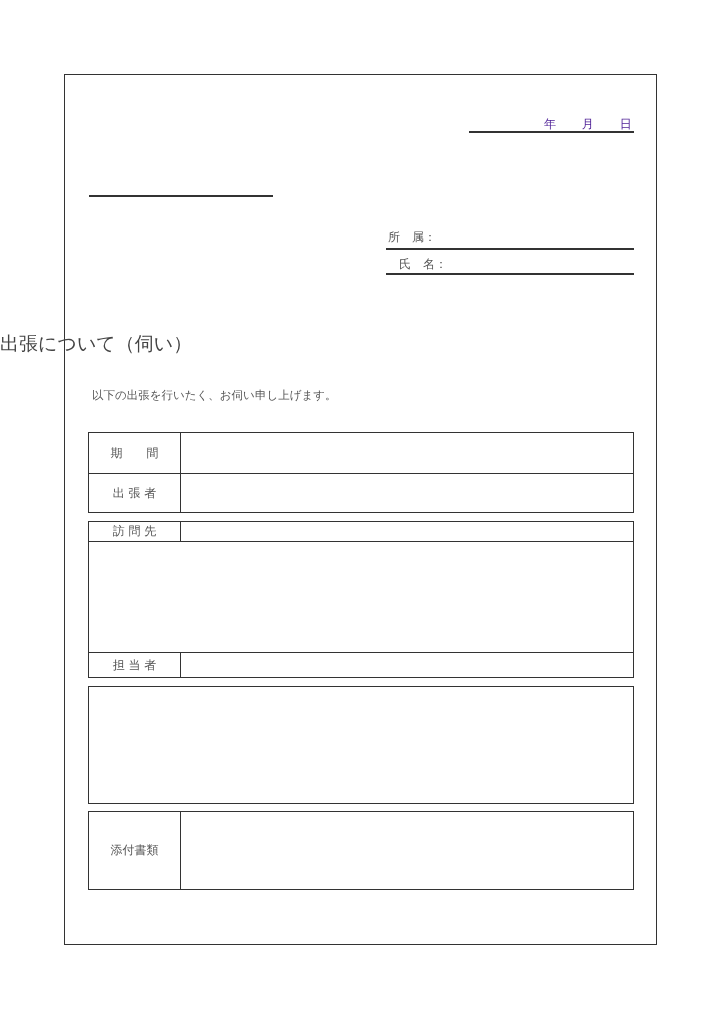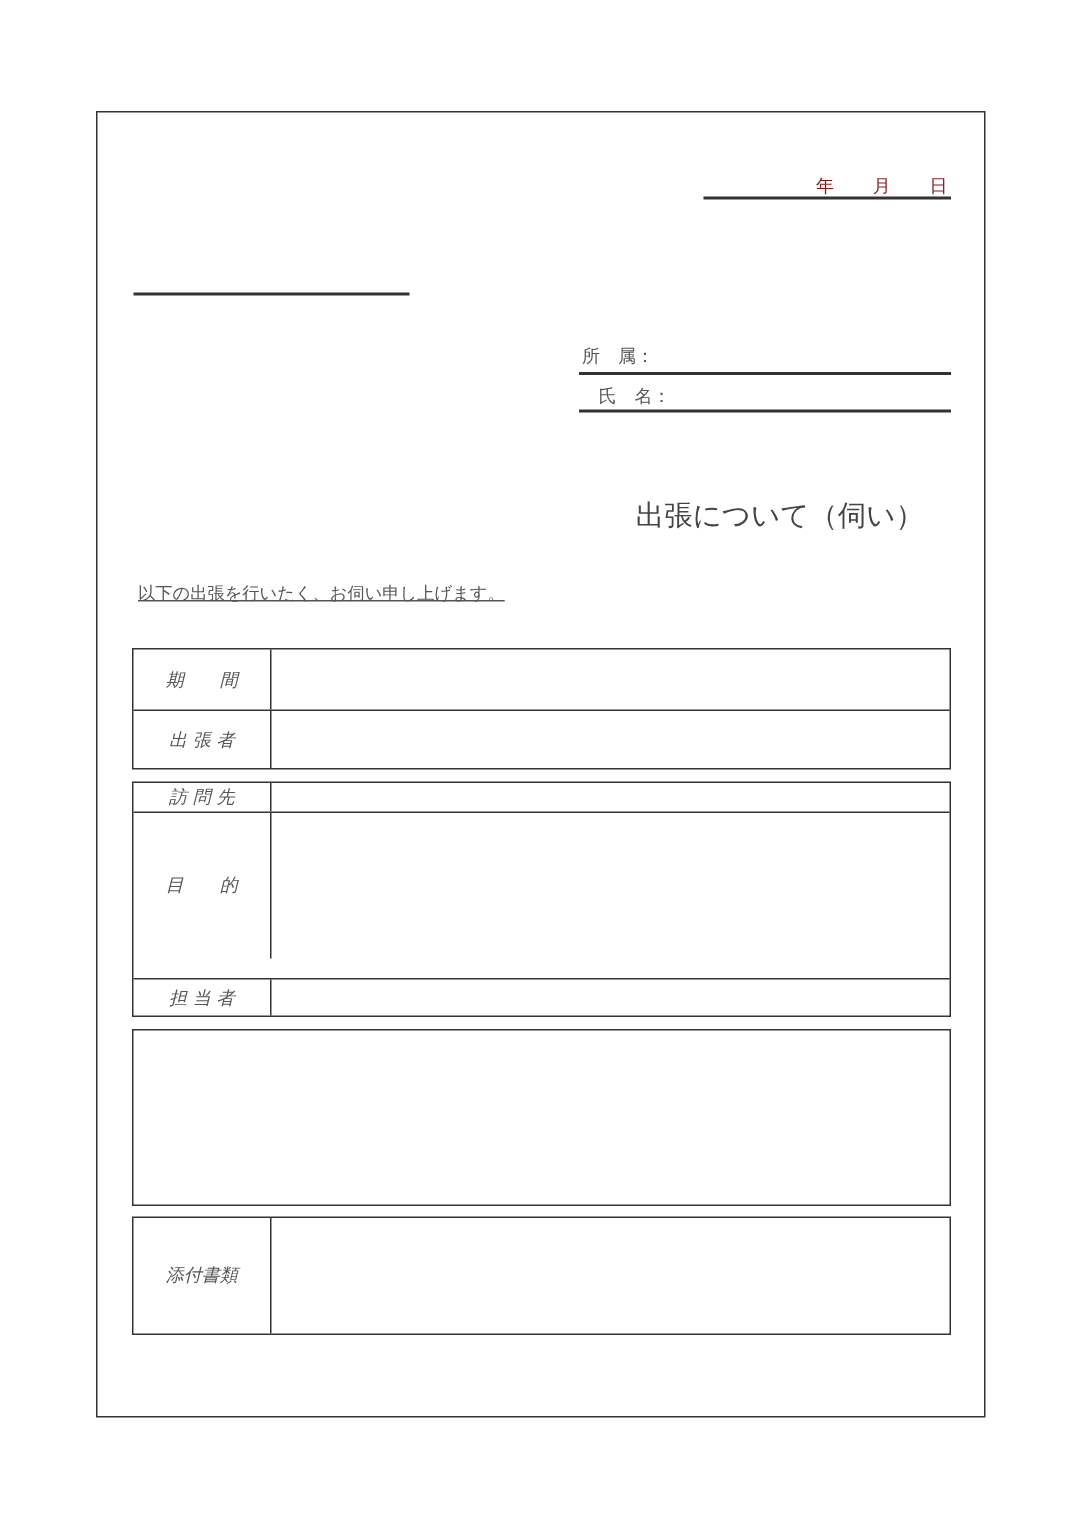--- a/index.html
+++ b/index.html
@@ -1,27 +1,27 @@
 <!DOCTYPE html>
 <html><head>
 <meta charset="utf-8">
 <style>
   html, body { margin: 0; padding: 0; background: #ffffff; }
   body { width: 724px; height: 1024px; position: relative; overflow: hidden;
          font-family: "DejaVu Sans", "Liberation Sans", sans-serif; color: #444; }
   .abs { position: absolute; }
   .frame { left: 64px; top: 74px; width: 593px; height: 871px; border: 1.5px solid #333; box-sizing: border-box; }
   .hline { height: 0; border-top: 2px solid #333; }
-  .date-text { font-size: 12px; color: #7f1d1d; letter-spacing: 0; }
+  .date-text { font-size: 12px; color: #4c1d95; letter-spacing: 0; }
   .date-text span { display: inline-block; }
   .field-label { font-size: 12px; color: #555; }
-  .title { font-size: 19px; color: #444; left: 0; width: 616px; text-align: right; top: 331px; }
-  .intro { font-size: 11.5px; color: #555; left: 92px; top: 388px; text-decoration: underline; }
+  .title { font-size: 19px; color: #444; left: 0; width: 616px; text-align: left; top: 331px; }
+  .intro { font-size: 11.5px; color: #555; left: 92px; top: 388px; }
   .tbl { position: absolute; left: 88px; width: 546px; border: 1.5px solid #333; box-sizing: border-box; }
-  .row { position: absolute; left: 0; right: 0; box-sizing: border-box; font-style: italic; }
+  .row { position: absolute; left: 0; right: 0; box-sizing: border-box; }
   .row + .row { }
   .rowline { border-top: 1.5px solid #333; }
   .lbl { position: absolute; left: 0; top: 0; bottom: 0; width: 92px; border-right: 1.5px solid #333;
          display: flex; align-items: center; justify-content: center; font-size: 12px; color: #555; box-sizing: border-box; }
   .val { position: absolute; left: 93px; right: 0; top: 0; bottom: 0; }
 </style>
 </head>
 <body>
 
 <div class="abs frame"></div>
@@ -56,21 +56,20 @@
     <div class="val"></div>
   </div>
 </div>
 
 <div class="tbl" style="top:521px; height:157px;">
   <div class="row" style="top:0; height:19px;">
     <div class="lbl">訪 問 先</div>
     <div class="val"></div>
   </div>
   <div class="row rowline" style="top:19px; height:98px;">
-    <div class="lbl">目　　的</div>
     <div class="val"></div>
   </div>
   <div class="row rowline" style="top:117px; bottom:0;margin-top:13px;">
     <div class="lbl">担 当 者</div>
     <div class="val"></div>
   </div>
 </div>
 
 <div class="tbl" style="top:686px; height:118px;">
   <div class="row" style="top:0; bottom:0;">

